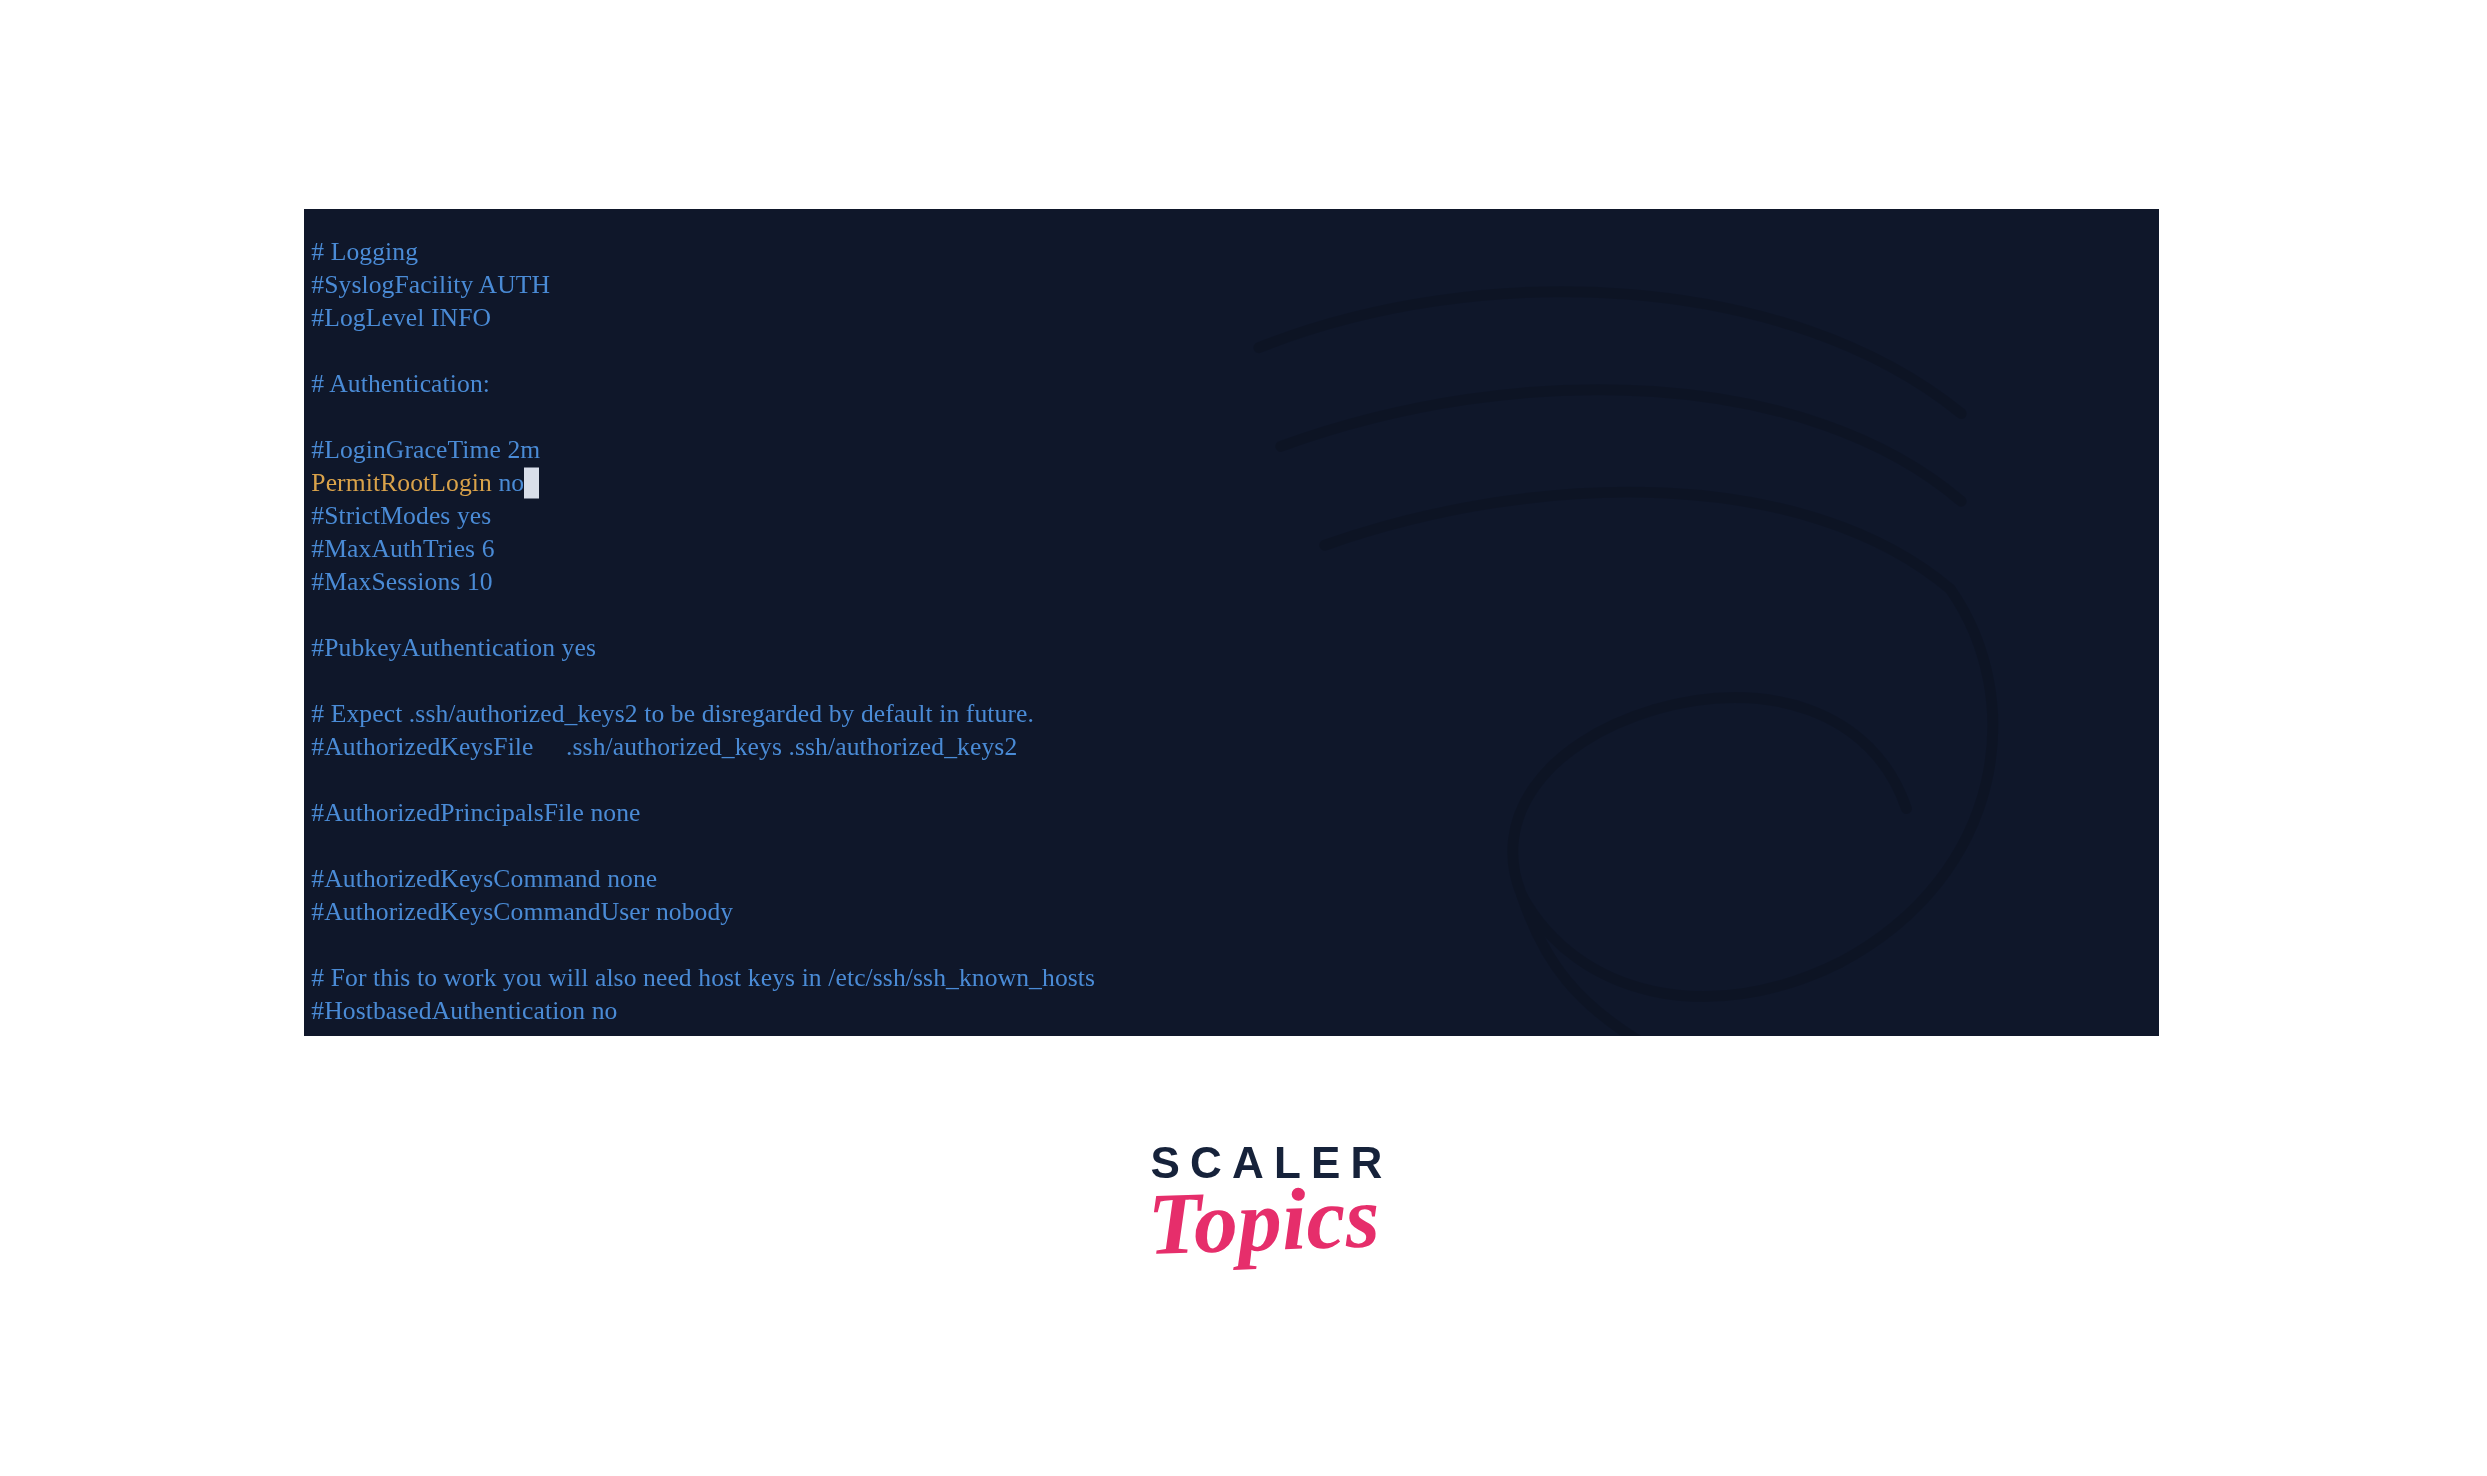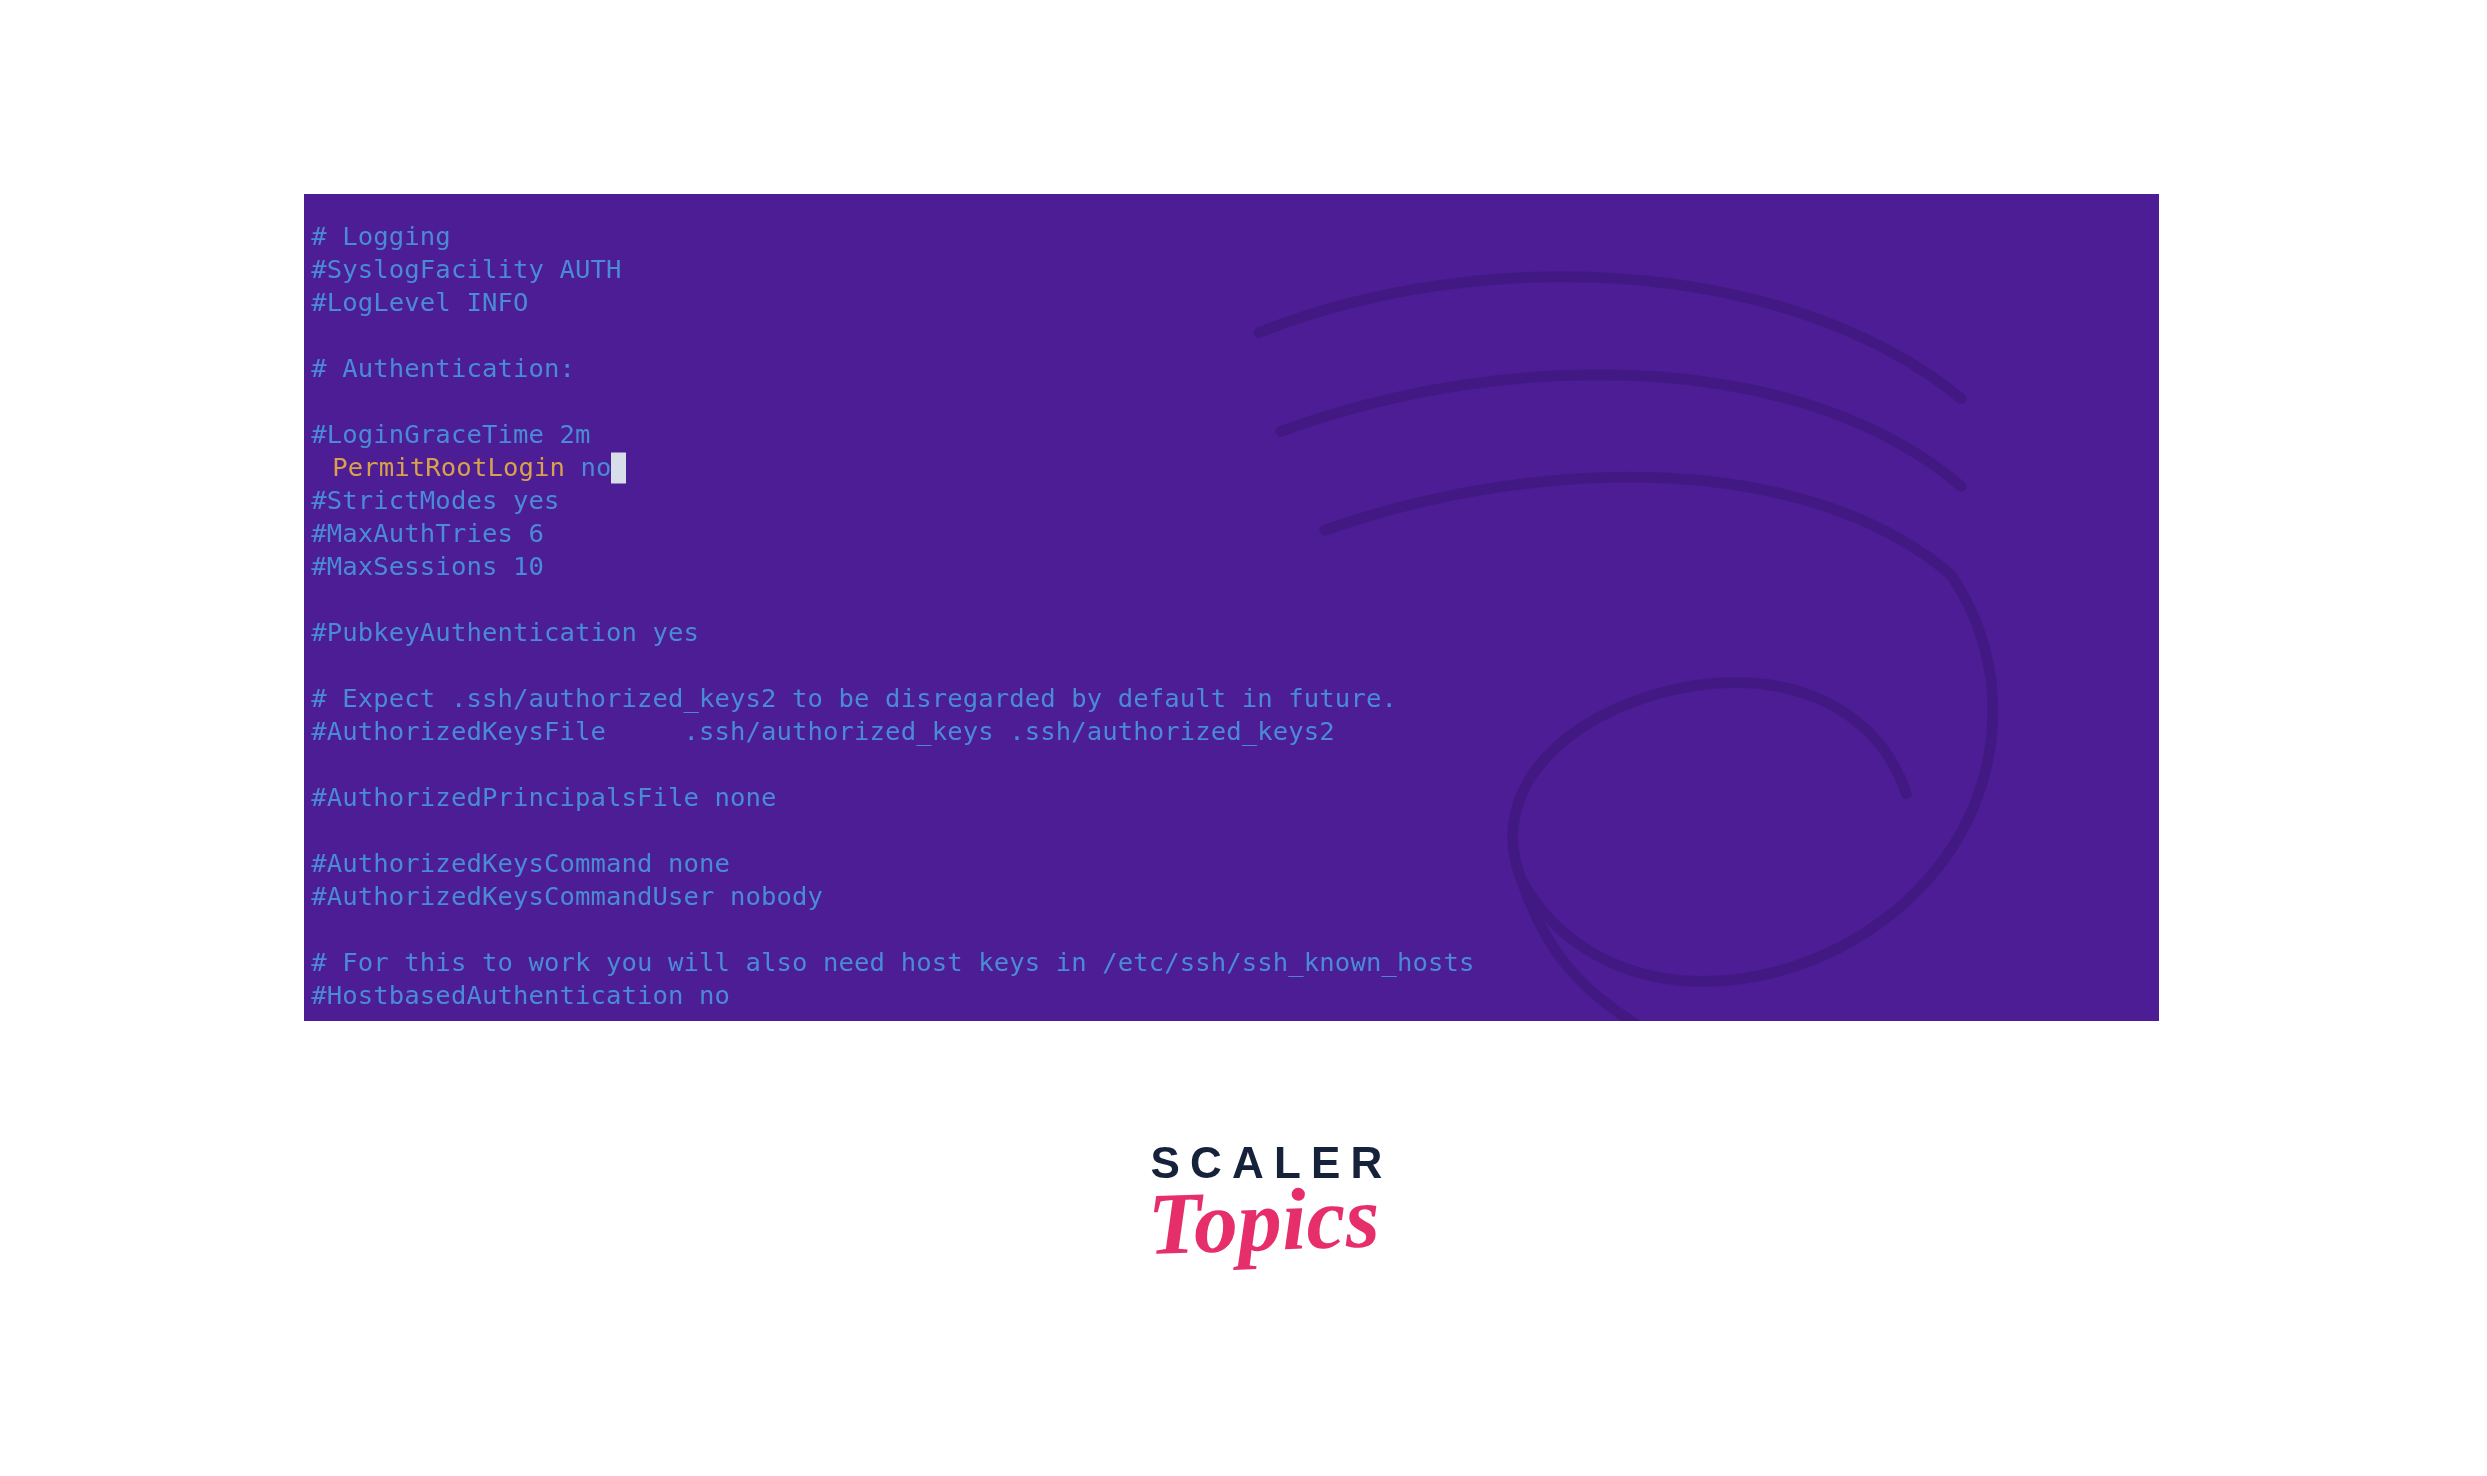--- a/index.html
+++ b/index.html
@@ -11,45 +11,46 @@
     font-family: "DejaVu Sans Mono", "Menlo", "Consolas", monospace;
   }
   .page {
     position: relative;
     width: 2487px;
     height: 1477px;
   }
   .terminal {
     position: absolute;
     left: 304px;
-    top: 194px;
+    top: 209px;
     width: 1855px;
     height: 827px;
-    background: #4c1d95;
+    background: #0f172a;
     overflow: hidden;
+    font-family: Liberation Serif, serif;
   }
   .kali-bg {
     position: absolute;
     right: 14.6px;
     top: -14.6px;
     width: 1024px;
     height: 878px;
     opacity: 0.12;
     pointer-events: none;
   }
   .code {
     position: relative;
     padding: 26px 5.9px 5.9px 7.3px;
     font-size: 25.6px;
     line-height: 33px;
     white-space: pre;
     letter-spacing: 0.1px;
   }
   .c-comment { color: #4a8bd6; }
-  .c-key     { color: #d9a24a; margin-left: 21px; }
+  .c-key     { color: #d9a24a; }
   .cursor {
     display: inline-block;
     width: 14.6px;
     height: 31px;
     background: #d8dee9;
     vertical-align: text-bottom;
     transform: translateY(1.5px);
   }
   .logo-wrap {
     position: absolute;

